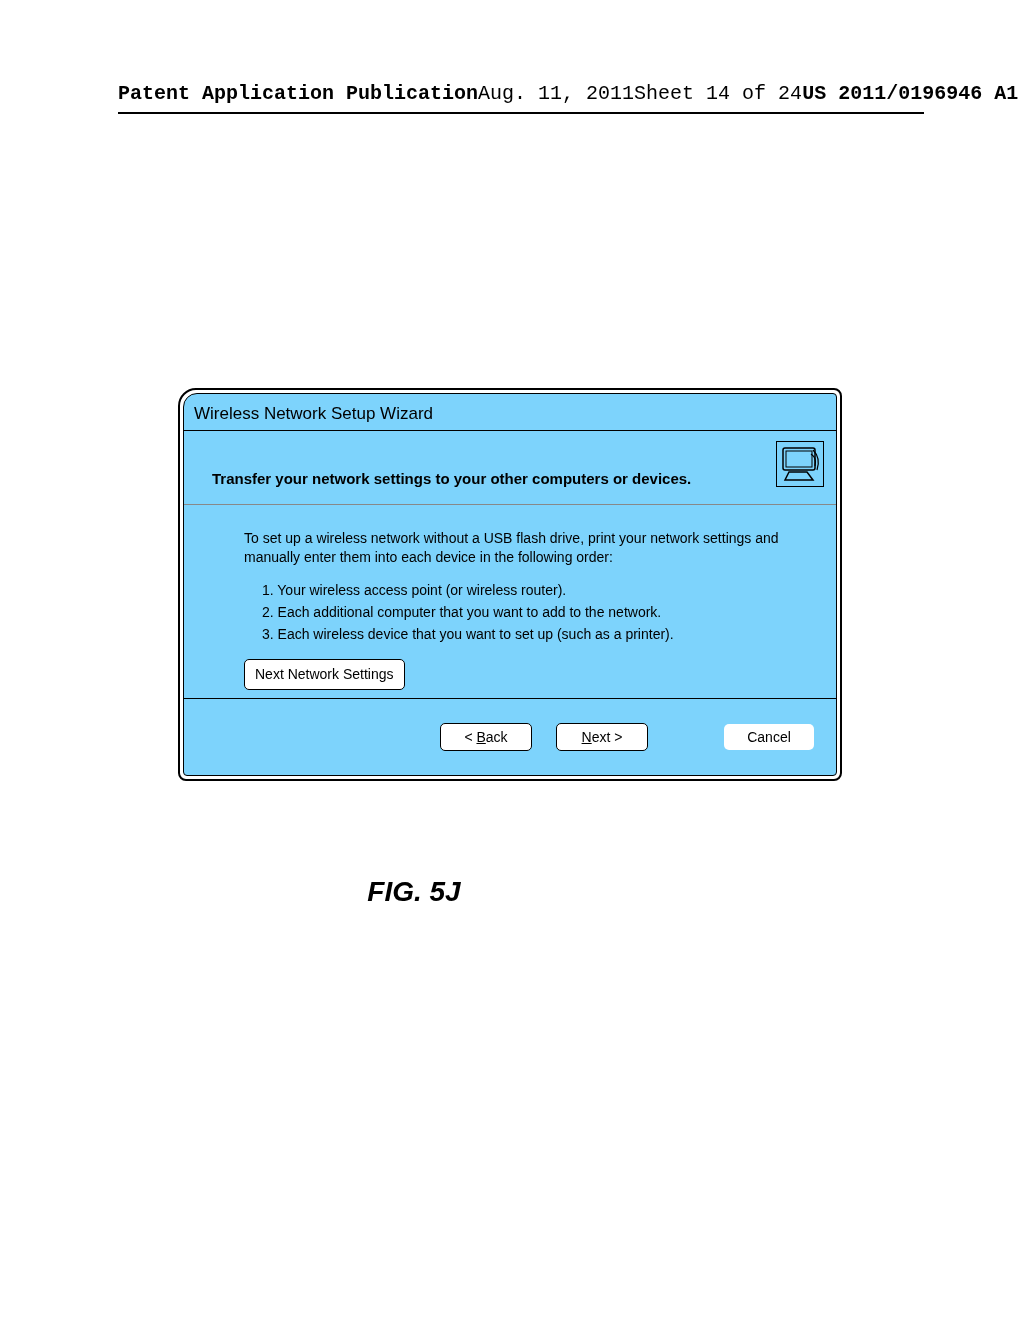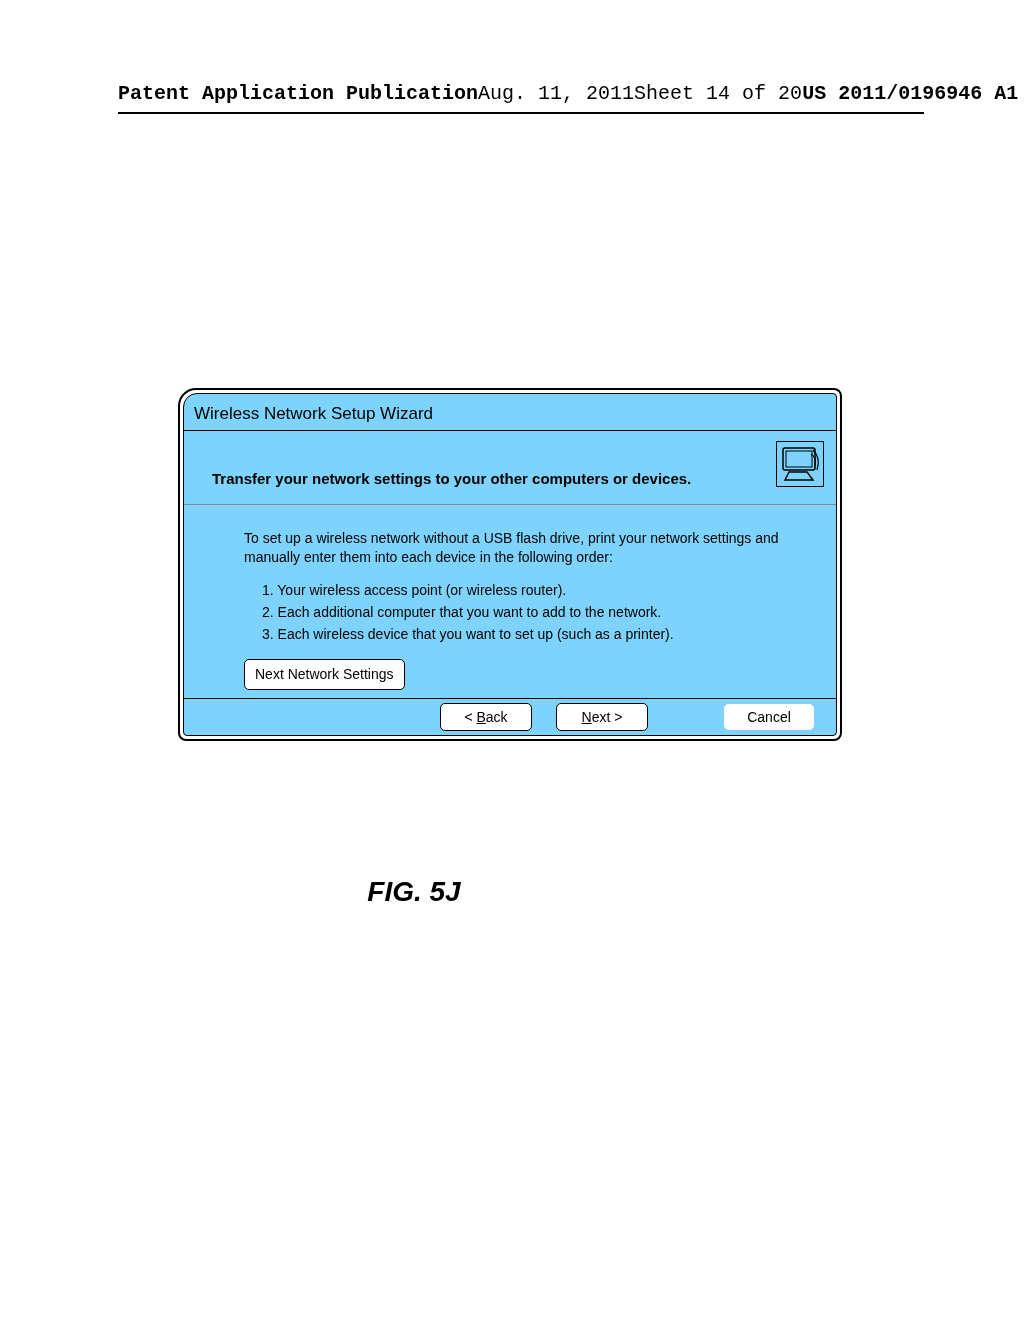--- a/index.html
+++ b/index.html
@@ -94,21 +94,21 @@
   }
 
   .done-text {
     padding: 0 30px 10px 42px;
     font-size: 14px;
     margin-top: 84px;
   }
 
   .button-row {
     border-top: 1px solid #000;
-    padding: 4px 22px;
+    padding: 24px 22px;
     display: flex;
     justify-content: flex-end;
     gap: 24px;
     align-items: center;
   }
   .wiz-btn {
     border: 1px solid #000;
     border-radius: 5px;
     padding: 5px 0;
     width: 90px;
@@ -133,21 +133,21 @@
   }
 </style>
 </head>
 <body>
 
 <div class="page-header">
   <span class="bold">Patent Application Publication</span>
   <span class="gap"></span>
   <span>Aug. 11, 2011</span>
   <span class="gap2"></span>
-  <span>Sheet 14 of 20</span>
+  <span>Sheet 14 of 24</span>
   <span class="gap3"></span>
   <span class="bold">US 2011/0196946 A1</span>
 </div>
 <div class="page-rule"></div>
 
 <div class="outer-frame">
   <div class="inner-frame">
 
     <div class="titlebar">Wireless Network Setup Wizard</div>
 

